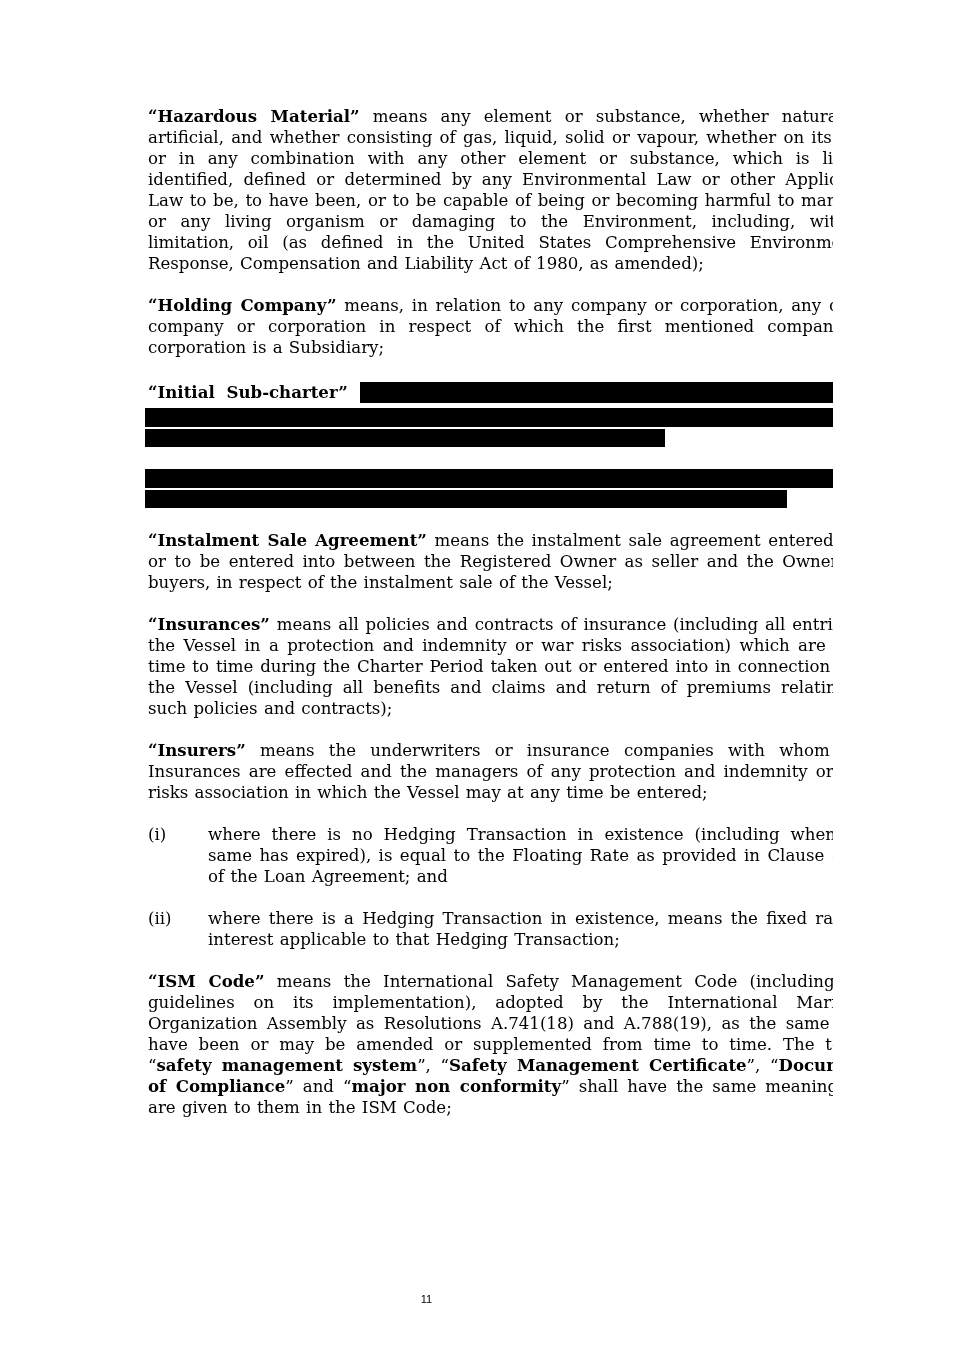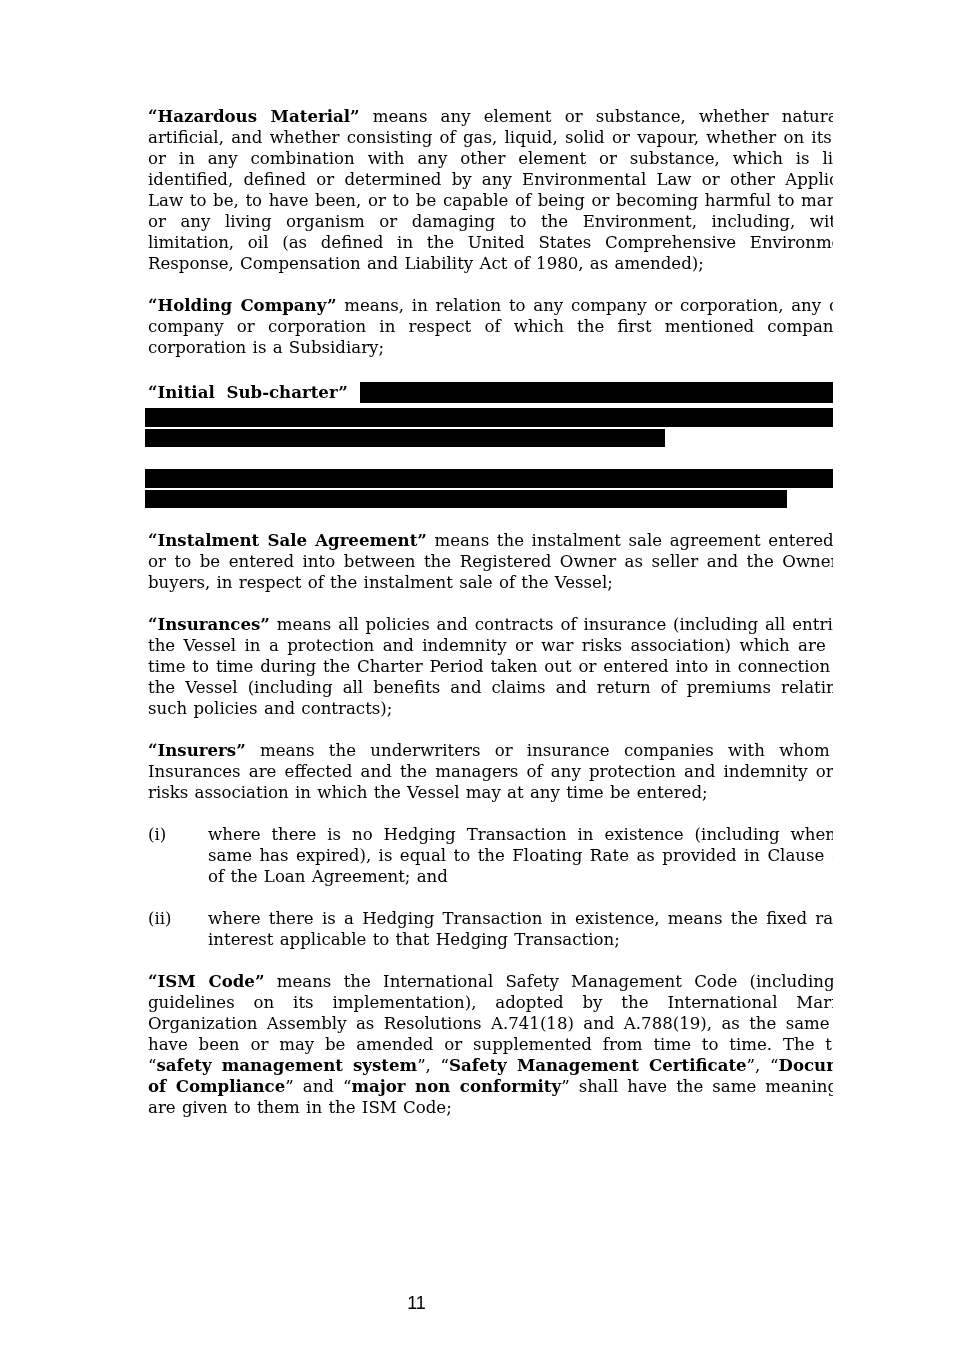--- a/index.html
+++ b/index.html
@@ -46,25 +46,25 @@
   }
   .red-line1 .term { white-space: nowrap; }
   .bar { background: #000000; }
   .bar-rest { flex: 1; height: 21px; margin-left: 12px; }
   .bar-full { height: 19px; margin: 4px 0 0 -3px; width: 729px; }
   .bar-partial { height: 18px; margin: 2px 0 0 -3px; }
   .wide-label { word-spacing: 6px; }
   .page-number {
     position: absolute;
     top: 1293px;
-    left: 0;
+    left: 10px;
     width: 100%;
     text-align: center;
     font-family: "Liberation Sans", sans-serif;
-    font-size: 18px;
+    font-size: 11px;
     color: #000000;
   }
 </style>
 </head>
 <body>
 
 <div class="page">
   <div class="content">
 
     <p class="para"><span class="term">“Hazardous Material”</span><span> means any element or substance, whether natural or artificial, and whether consisting of gas, liquid, solid or vapour, whether on its own or in any combination with any other element or substance, which is listed, identified, defined or determined by any Environmental Law or other Applicable Law to be, to have been, or to be capable of being or becoming harmful to mankind or any living organism or damaging to the Environment, including, without limitation, oil (as defined in the United States Comprehensive Environmental Response, Compensation and Liability Act of 1980, as amended);</span></p>

